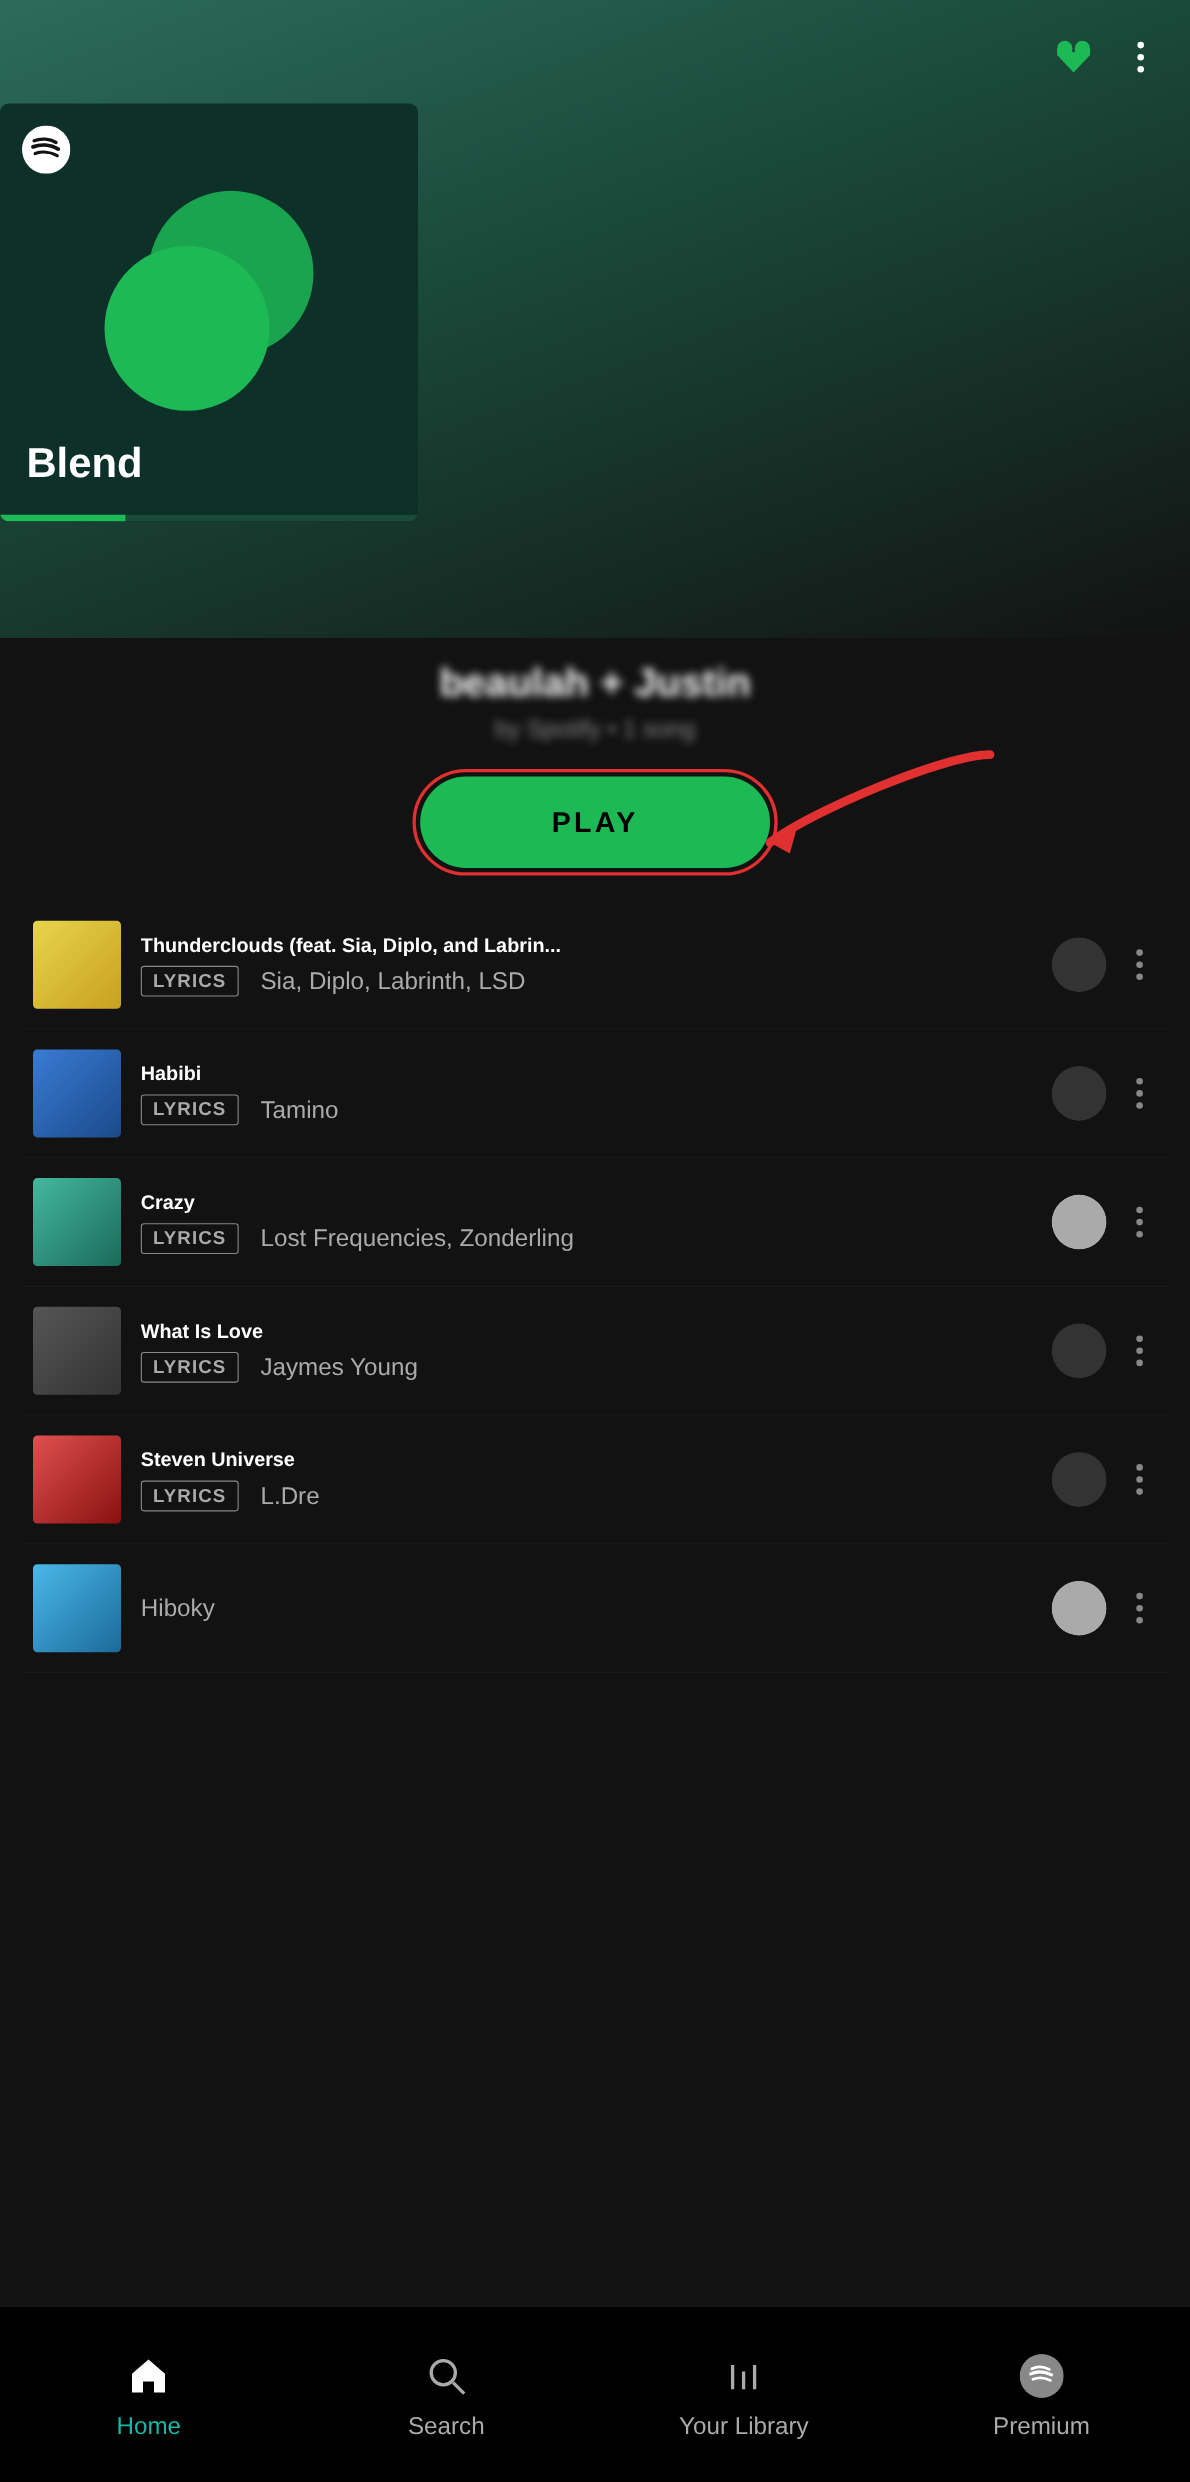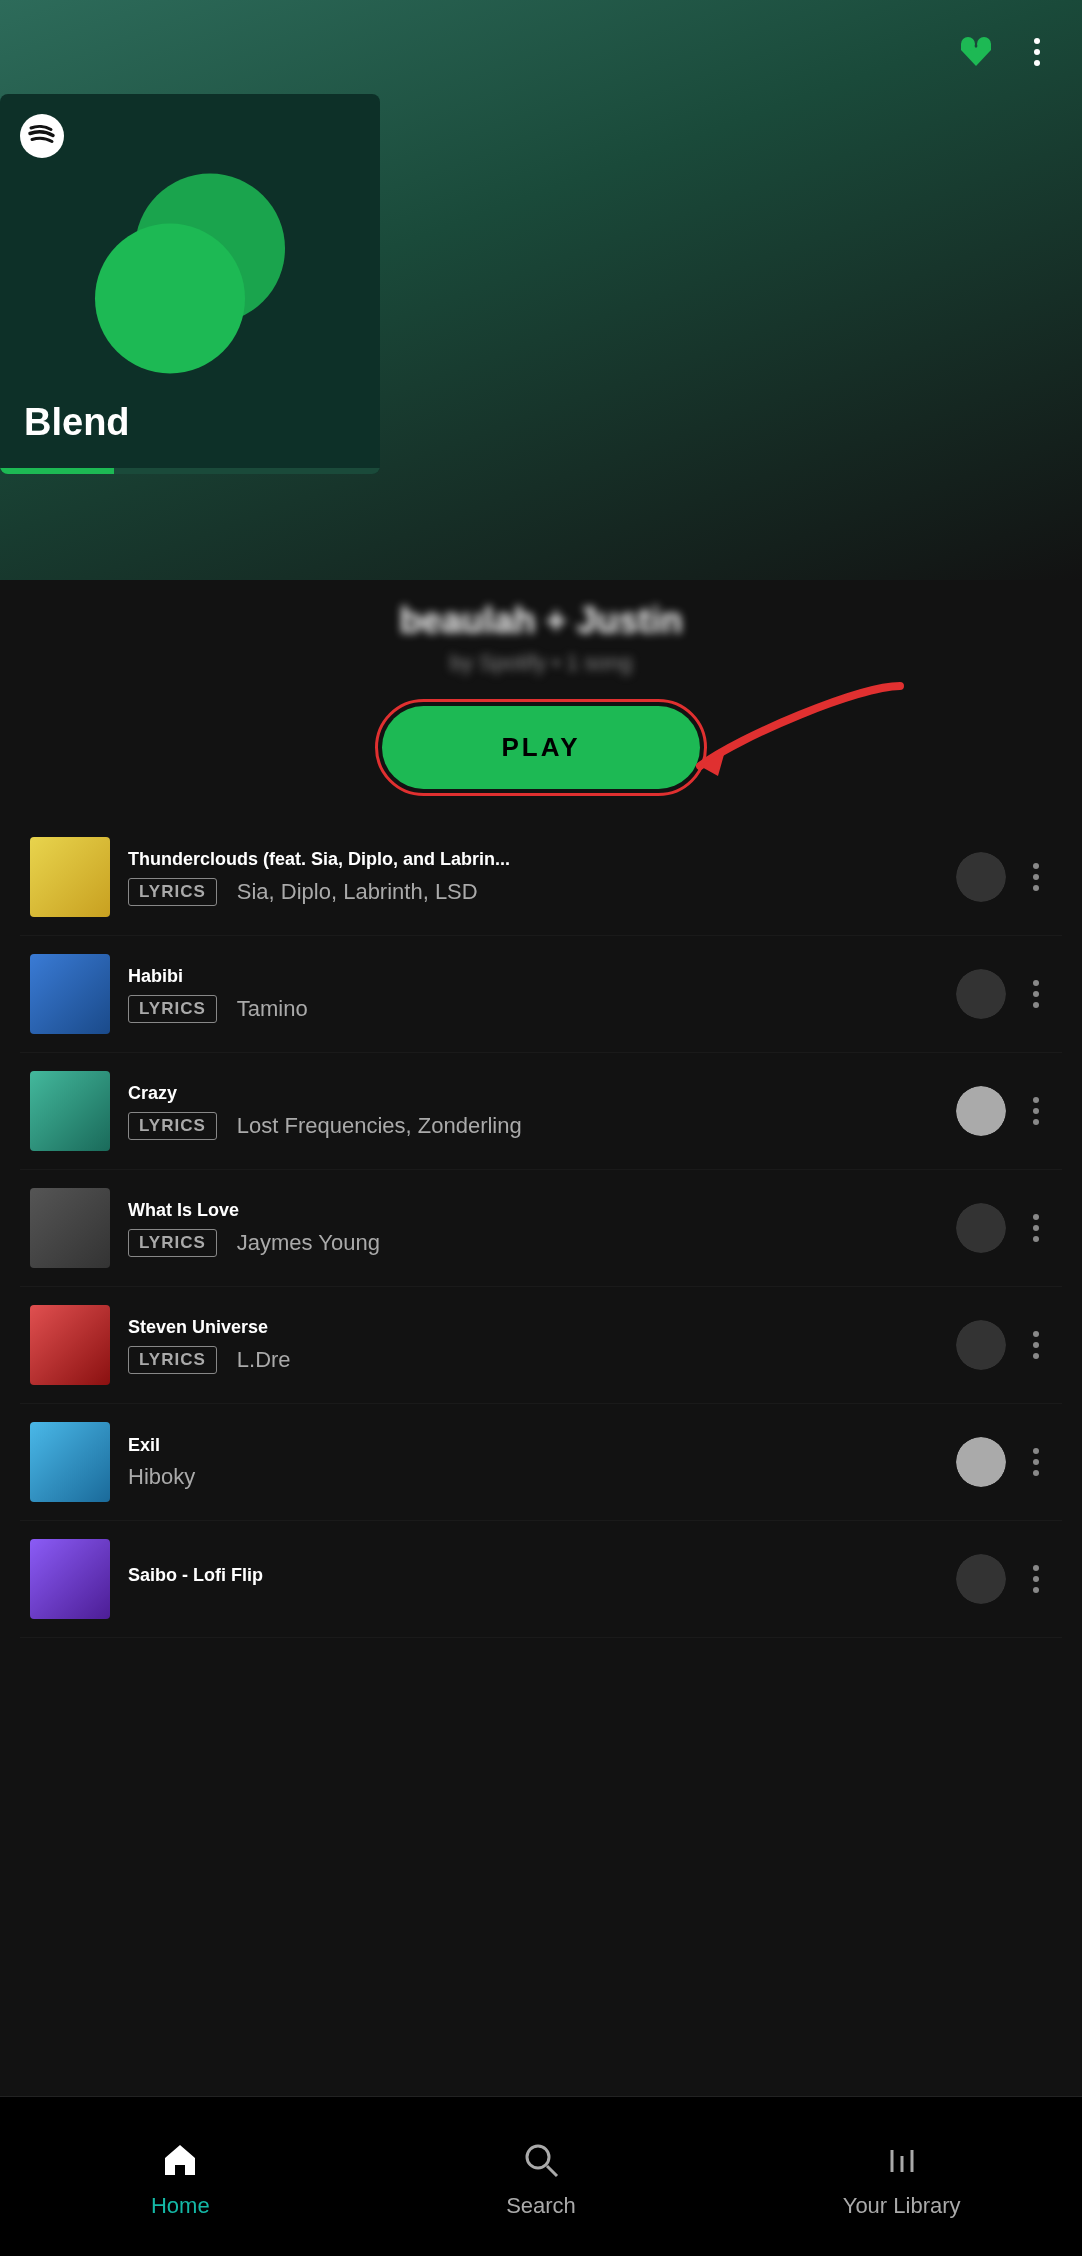--- a/index.html
+++ b/index.html
@@ -495,45 +495,27 @@
         <div class="track-more-btn">
           <span></span>
           <span></span>
           <span></span>
         </div>
       </div>
     </div>
     <div class="track-item">
       <div class="track-thumb thumb-sky"></div>
       <div class="track-info">
-        <div class="track-name">Exil</div>
         <div class="track-meta">
           <span class="track-artist">Hiboky</span>
         </div>
       </div>
       <div class="track-right">
         <div class="track-avatar">
           <div class="avatar-placeholder avatar-light"></div>
-        </div>
-        <div class="track-more-btn">
-          <span></span>
-          <span></span>
-          <span></span>
-        </div>
-      </div>
-    </div>
-    <div class="track-item">
-      <div class="track-thumb thumb-purple"></div>
-      <div class="track-info">
-        <div class="track-name">Saibo - Lofi Flip</div>
-        <div class="track-meta"></div>
-      </div>
-      <div class="track-right">
-        <div class="track-avatar">
-          <div class="avatar-placeholder avatar-dark"></div>
         </div>
         <div class="track-more-btn">
           <span></span>
           <span></span>
           <span></span>
         </div>
       </div>
     </div>
   </div>
 
@@ -562,13 +544,24 @@
     <div class="nav-icon">
       <svg width="40" height="40" viewBox="0 0 40 40" fill="none" stroke="#aaa" stroke-width="3">
         <line x1="10" y1="10" x2="10" y2="32"></line>
         <line x1="20" y1="16" x2="20" y2="32"></line>
         <line x1="30" y1="10" x2="30" y2="32"></line>
       </svg>
     </div>
     <span class="nav-label">Your Library</span>
   </div>
 
+  <div class="nav-item">
+    <div class="nav-icon">
+      <svg viewBox="0 0 40 40" width="40" height="40">
+        <circle cx="20" cy="20" r="20" fill="#888"></circle>
+        <path d="M28 24 C23 21.5 17 21 12 23" stroke="white" stroke-width="2.5" stroke-linecap="round" fill="none"></path>
+        <path d="M29 19 C23 16 16 15.5 10 18" stroke="white" stroke-width="2.8" stroke-linecap="round" fill="none"></path>
+        <path d="M27 14 C22 11.5 16 11 11 13.5" stroke="white" stroke-width="2.5" stroke-linecap="round" fill="none"></path>
+      </svg>
+    </div>
+    <span class="nav-label">Premium</span>
+  </div>
 </div>
 
 </body></html>

